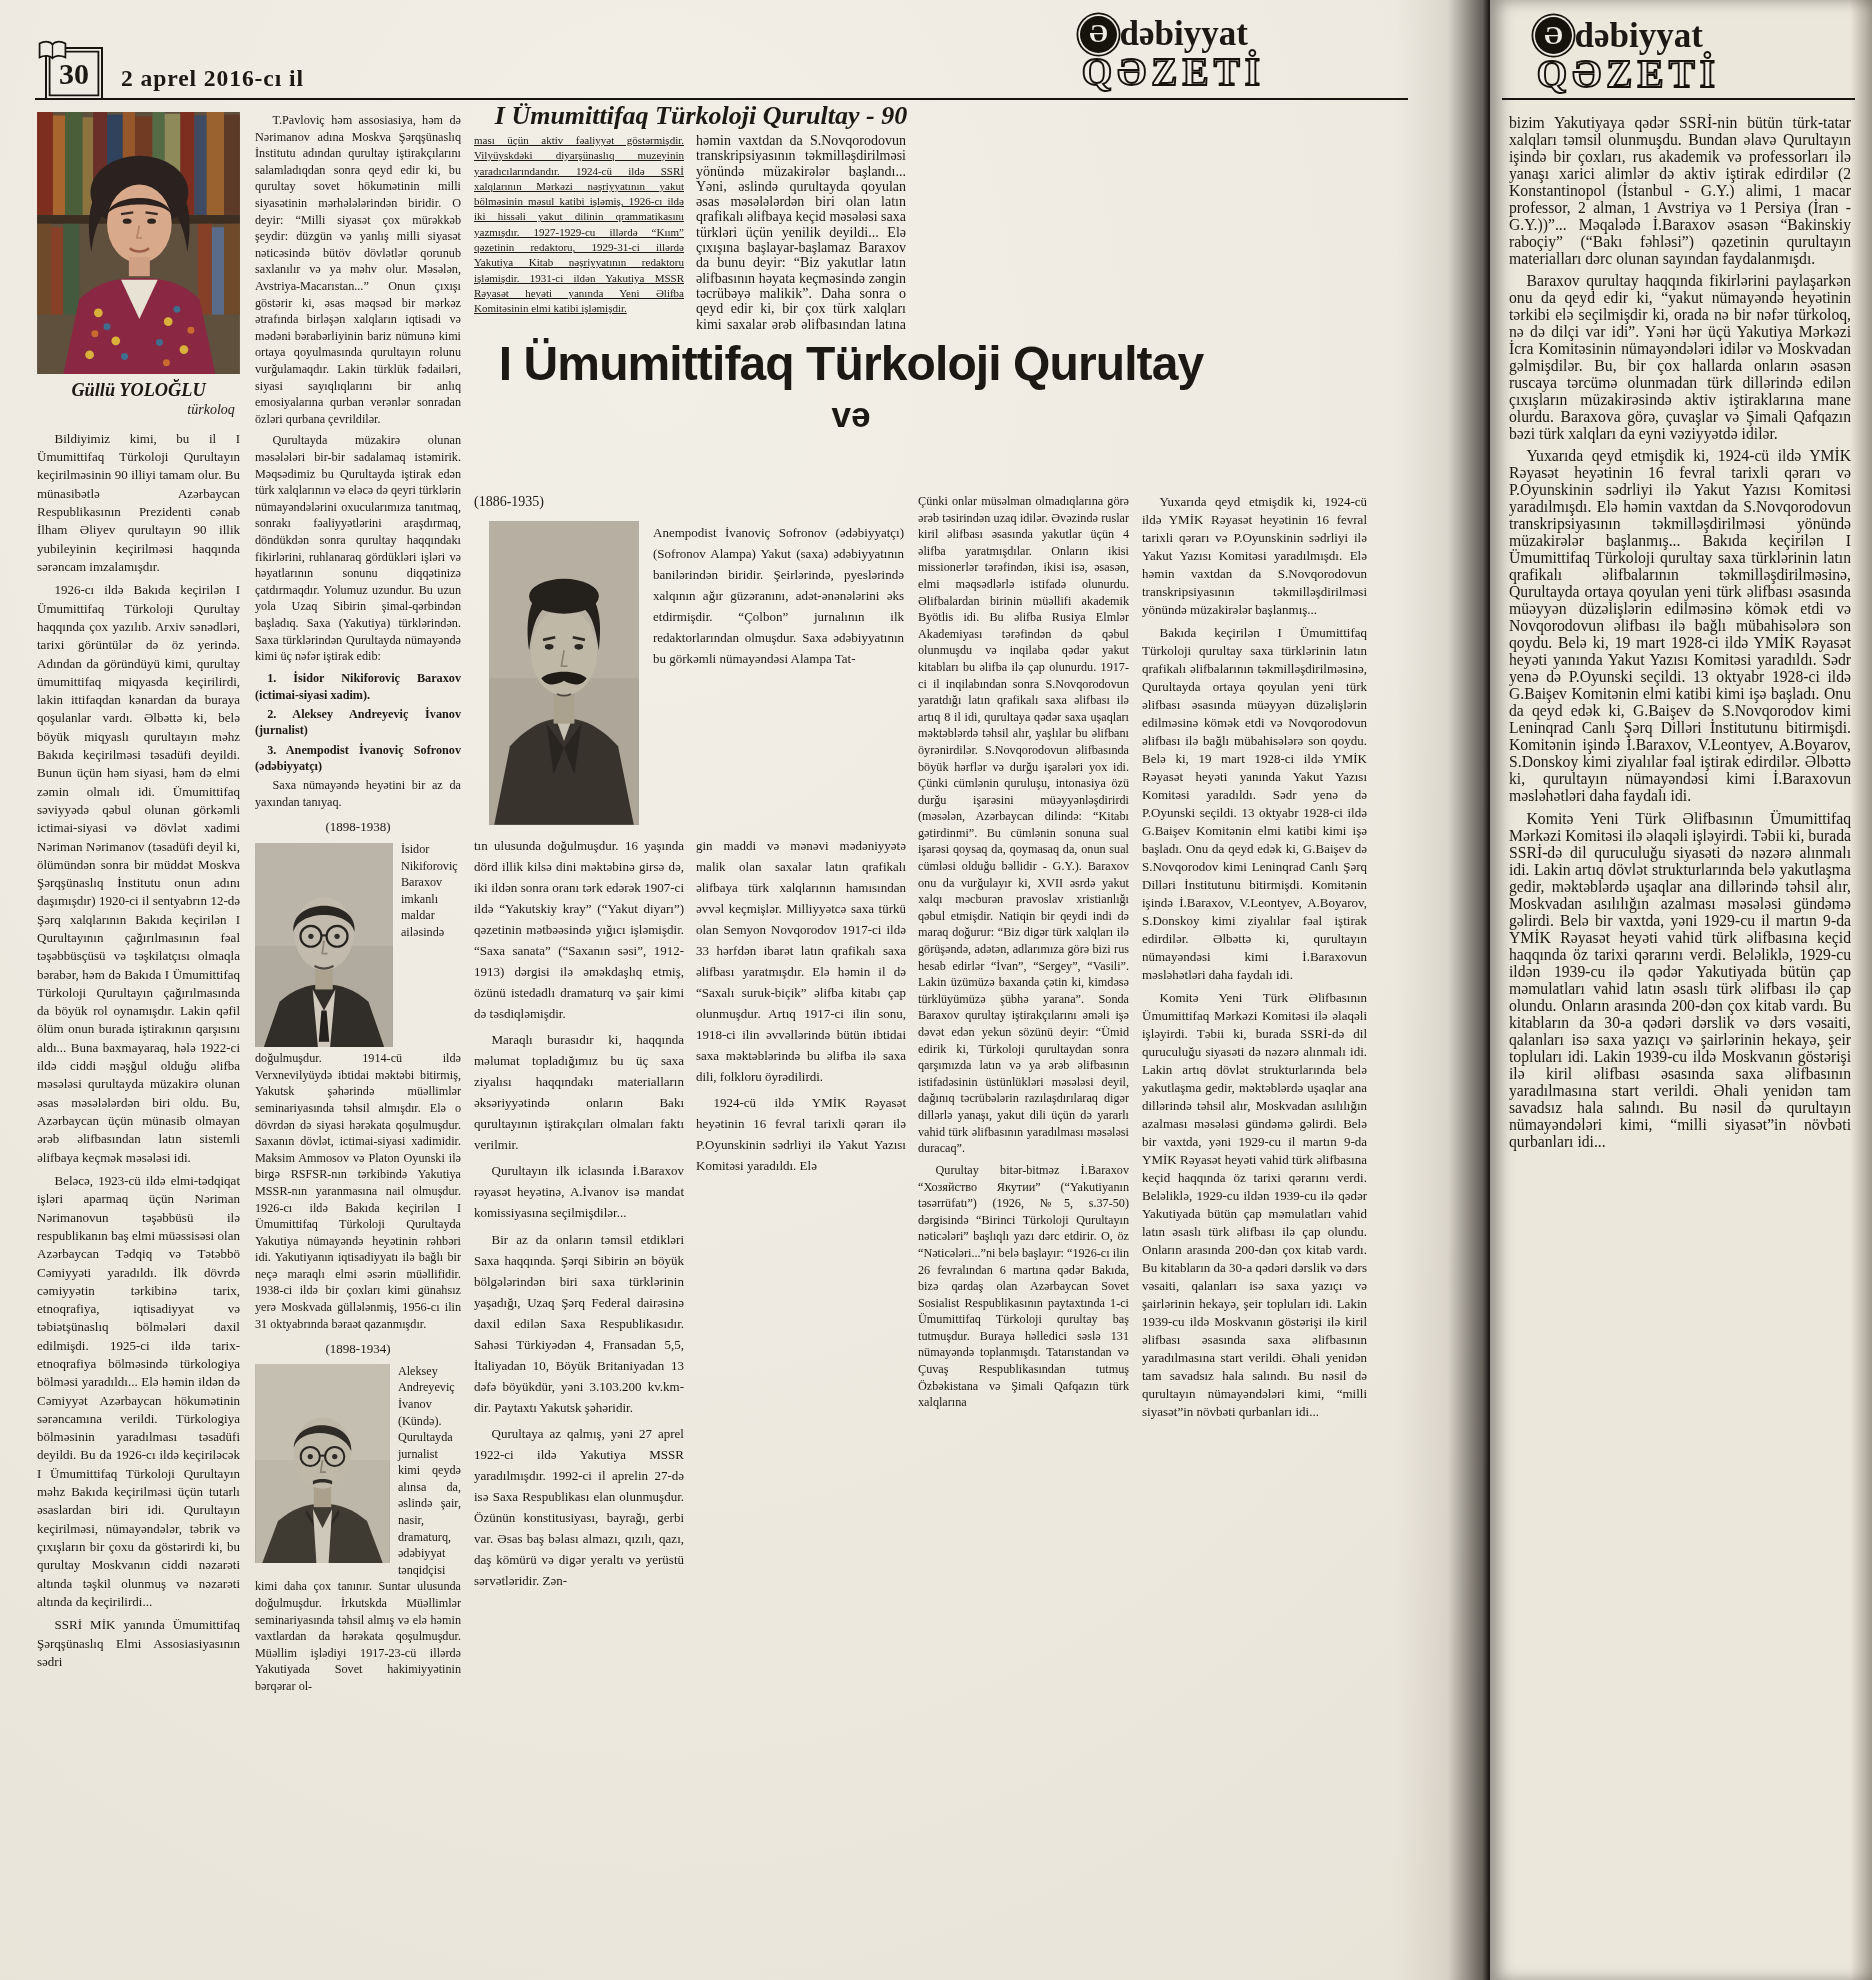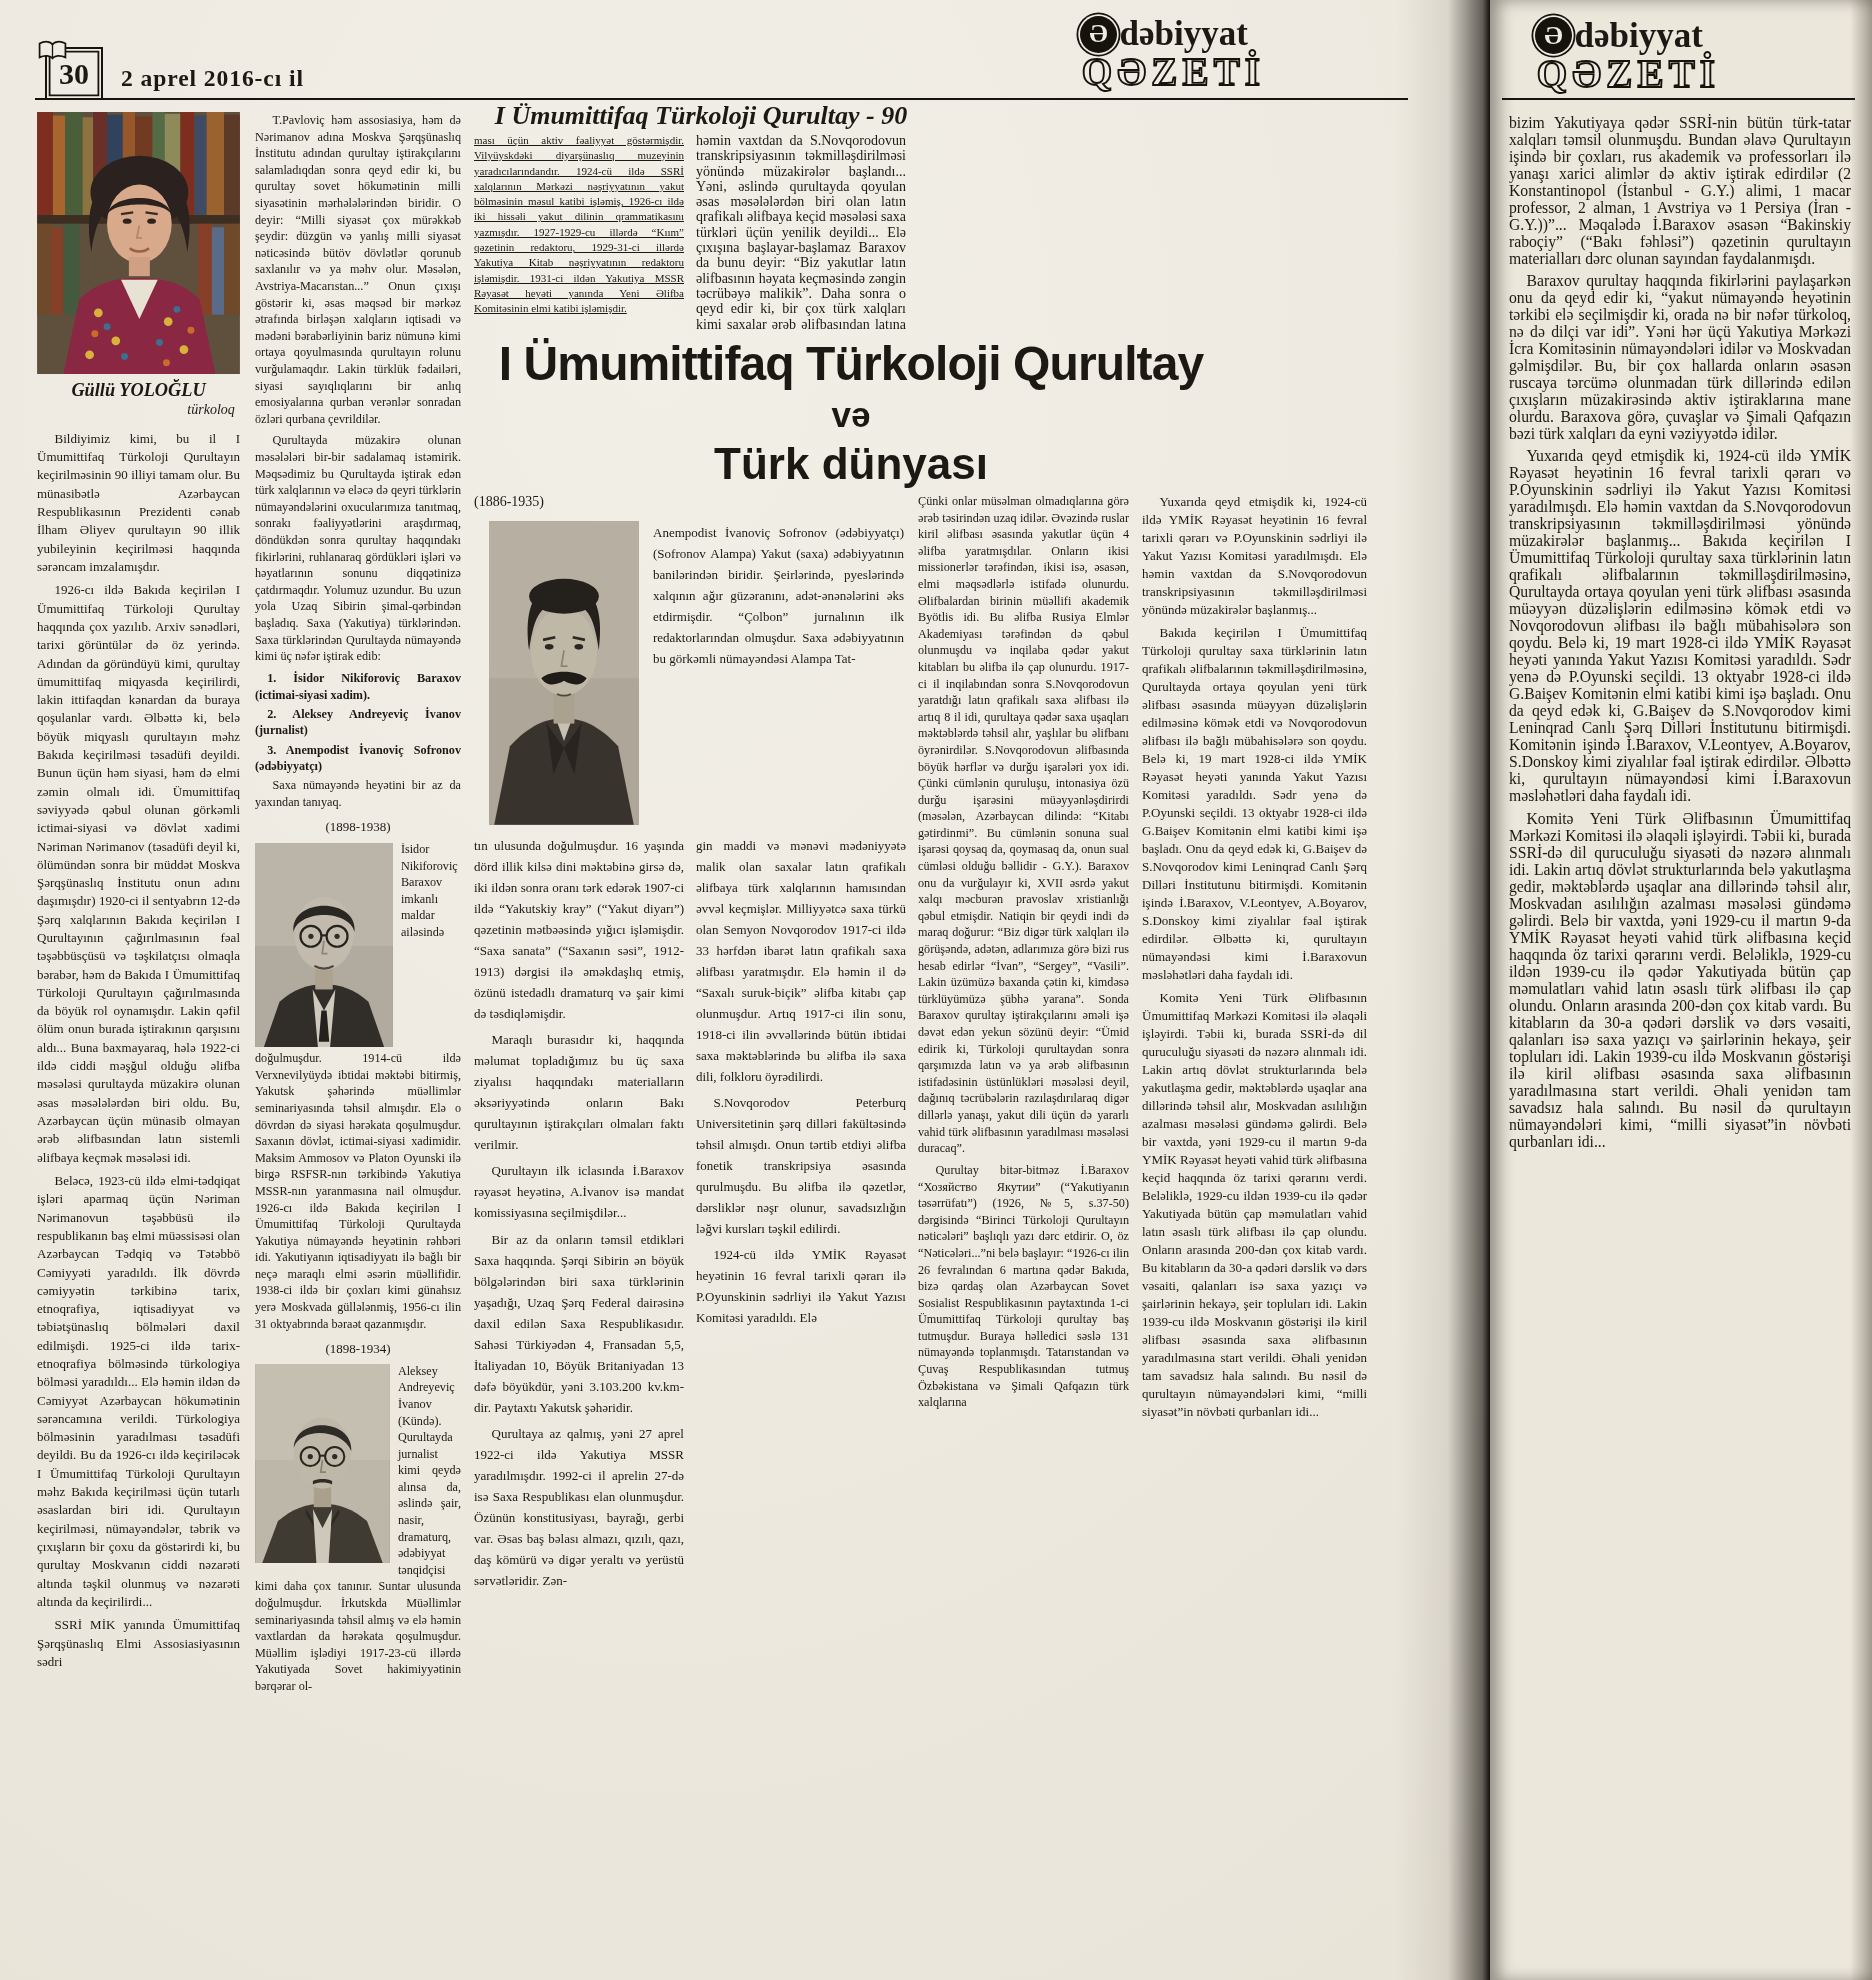--- a/index.html
+++ b/index.html
@@ -225,21 +225,20 @@
   <div class="col col3top cont">
     <p>ması üçün aktiv fəaliyyət göstərmişdir. Vilyüyskdəki diyarşünaslıq muzeyinin yaradıcılarındandır. 1924-cü ildə SSRİ xalqlarının Mərkəzi nəşriyyatının yakut bölməsinin məsul katibi işləmiş, 1926-cı ildə iki hissəli yakut dilinin qrammatikasını yazmışdır. 1927-1929-cu illərdə “Kıım” qəzetinin redaktoru, 1929-31-ci illərdə Yakutiya Kitab nəşriyyatının redaktoru işləmişdir. 1931-ci ildən Yakutiya MSSR Rəyasət heyəti yanında Yeni Əlifba Komitəsinin elmi katibi işləmişdir.</p>
   </div>
   <div class="col col4top cont">
     <p>həmin vaxtdan da S.Novqorodovun transkripsiyasının təkmilləşdirilməsi yönündə müzakirələr başlandı... Yəni, əslində qurultayda qoyulan əsas məsələlərdən biri olan latın qrafikalı əlifbaya keçid məsələsi saxa türkləri üçün yenilik deyildi... Elə çıxışına başlayar-başlamaz Baraxov da bunu deyir: “Biz yakutlar latın əlifbasının həyata keçməsində zəngin təcrübəyə malikik”. Daha sonra o qeyd edir ki, bir çox türk xalqları kimi saxalar ərəb əlifbasından latına keçməmişlər.</p>
   </div>
 
   <div class="headline-main">
     <div class="hm1">I Ümumittifaq Türkoloji Qurultay</div>
     <div class="hm2">və</div>
-    <div class="hm3">Türk dünyası</div>
   </div>
 
   <div class="sof-caption">(1886-1935)</div>
   <div class="photo photo-sofronov">
     <svg width="150" height="304" viewBox="0 0 172 348">
       <rect width="172" height="348" fill="#b3ac9f"></rect>
       <rect width="172" height="180" fill="#bdb6a8"></rect>
       <path d="M6,348 L24,258 C46,234 66,226 86,226 C106,226 126,234 148,258 L166,348 Z" fill="#332f29"></path>
       <path d="M66,232 L86,260 L74,290 Z" fill="#221f1b"></path>
       <path d="M106,232 L86,260 L98,290 Z" fill="#221f1b"></path>
@@ -263,21 +262,20 @@
   </div>
   <div class="col sof-left cont">
       <p>tın ulusunda doğulmuşdur. 16 yaşında dörd illik kilsə dini məktəbinə girsə də, iki ildən sonra oranı tərk edərək 1907-ci ildə “Yakutskiy kray” (“Yakut diyarı”) qəzetinin mətbəəsində yığıcı işləmişdir. “Saxa sanata” (“Saxanın səsi”, 1912-1913) dərgisi ilə əməkdaşlıq etmiş, özünü istedadlı dramaturq və şair kimi də təsdiqləmişdir.</p>
       <p>Maraqlı burasıdır ki, haqqında məlumat topladığımız bu üç saxa ziyalısı haqqındakı materialların əksəriyyətində onların Bakı qurultayının iştirakçıları olmaları faktı verilmir.</p>
       <p>Qurultayın ilk iclasında İ.Baraxov rəyasət heyətinə, A.İvanov isə mandat komissiyasına seçilmişdilər...</p>
       <p>Bir az da onların təmsil etdikləri Saxa haqqında. Şərqi Sibirin ən böyük bölgələrindən biri saxa türklərinin yaşadığı, Uzaq Şərq Federal dairəsinə daxil edilən Saxa Respublikasıdır. Sahəsi Türkiyədən 4, Fransadan 5,5, İtaliyadan 10, Böyük Britaniyadan 13 dəfə böyükdür, yəni 3.103.200 kv.km-dir. Paytaxtı Yakutsk şəhəridir.</p>
       <p>Qurultaya az qalmış, yəni 27 aprel 1922-ci ildə Yakutiya MSSR yaradılmışdır. 1992-ci il aprelin 27-də isə Saxa Respublikası elan olunmuşdur. Özünün konstitusiyası, bayrağı, gerbi var. Əsas baş bəlası almazı, qızılı, qazı, daş kömürü və digər yeraltı və yerüstü sərvətləridir. Zən-</p>
     </div>
   <div class="col sof-right cont">
       <p>gin maddi və mənəvi mədəniyyətə malik olan saxalar latın qrafikalı əlifbaya türk xalqlarının hamısından əvvəl keçmişlər. Milliyyətcə saxa türkü olan Semyon Novqorodov 1917-ci ildə 33 hərfdən ibarət latın qrafikalı saxa əlifbası yaratmışdır. Elə həmin il də “Saxalı suruk-biçik” əlifba kitabı çap olunmuşdur. Artıq 1917-ci ilin sonu, 1918-ci ilin əvvəllərində bütün ibtidai saxa məktəblərində bu əlifba ilə saxa dili, folkloru öyrədilirdi.</p>
-      <p>S.Novqorodov Peterburq Universitetinin şərq dilləri fakültəsində təhsil almışdı. Onun tərtib etdiyi əlifba fonetik transkripsiya əsasında qurulmuşdu. Bu əlifba ilə qəzetlər, dərsliklər nəşr olunur, savadsızlığın ləğvi kursları təşkil edilirdi.</p>
       <p>1924-cü ildə YMİK Rəyasət heyətinin 16 fevral tarixli qərarı ilə P.Oyunskinin sədrliyi ilə Yakut Yazısı Komitəsi yaradıldı. Elə</p>
     </div>
 
   <div class="col col5 cont">
       <p>Çünki onlar müsəlman olmadıqlarına görə ərəb təsirindən uzaq idilər. Əvəzində ruslar kiril əlifbası əsasında yakutlar üçün 4 əlifba yaratmışdılar. Onların ikisi missionerlər tərəfindən, ikisi isə, əsasən, elmi məqsədlərlə istifadə olunurdu. Əlifbalardan birinin müəllifi akademik Byötlis idi. Bu əlifba Rusiya Elmlər Akademiyası tərəfindən də qəbul olunmuşdu və inqilaba qədər yakut kitabları bu əlifba ilə çap olunurdu. 1917-ci il inqilabından sonra S.Novqorodovun yaratdığı latın qrafikalı saxa əlifbası ilə artıq 8 il idi, qurultaya qədər saxa uşaqları məktəblərdə təhsil alır, yaşlılar bu əlifbanı öyrənirdilər. S.Novqorodovun əlifbasında böyük hərflər və durğu işarələri yox idi. Çünki cümlənin quruluşu, intonasiya özü durğu işarəsini müəyyənləşdirirdi (məsələn, Azərbaycan dilində: “Kitabı gətirdinmi”. Bu cümlənin sonuna sual işarəsi qoysaq da, qoymasaq da, onun sual cümləsi olduğu bəllidir - G.Y.). Baraxov onu da vurğulayır ki, XVII əsrdə yakut xalqı məcburən pravoslav xristianlığı qəbul etmişdir. Natiqin bir qeydi indi də maraq doğurur: “Biz digər türk xalqları ilə görüşəndə, adətən, adlarımıza görə bizi rus hesab edirlər “İvan”, “Sergey”, “Vasili”. Lakin üzümüzə baxanda çətin ki, kimdəsə türklüyümüzə şübhə yarana”. Sonda Baraxov qurultay iştirakçılarını əməli işə dəvət edən yekun sözünü deyir: “Ümid edirik ki, Türkoloji qurultaydan sonra qarşımızda latın və ya ərəb əlifbasının istifadəsinin üstünlükləri məsələsi deyil, dağınıq təcrübələrin razılaşdırılaraq digər dillərlə yanaşı, yakut dili üçün də yararlı vahid türk əlifbasının yaradılması məsələsi duracaq”.</p>
       <p>Qurultay bitər-bitməz İ.Baraxov “Хозяйство Якутии” (“Yakutiyanın təsərrüfatı”) (1926, №5, s.37-50) dərgisində “Birinci Türkoloji Qurultayın nəticələri” başlıqlı yazı dərc etdirir. O, öz “Nəticələri...”ni belə başlayır: “1926-cı ilin 26 fevralından 6 martına qədər Bakıda, bizə qardaş olan Azərbaycan Sovet Sosialist Respublikasının paytaxtında 1-ci Ümumittifaq Türkoloji qurultay baş tutmuşdur. Buraya həlledici səslə 131 nümayəndə toplanmışdı. Tatarıstandan və Çuvaş Respublikasından tutmuş Özbəkistana və Şimali Qafqazın türk xalqlarına</p>
     </div>
   <div class="col col6">
       <p>Yuxarıda qeyd etmişdik ki, 1924-cü ildə YMİK Rəyasət heyətinin 16 fevral tarixli qərarı və P.Oyunskinin sədrliyi ilə Yakut Yazısı Komitəsi yaradılmışdı. Elə həmin vaxtdan da S.Novqorodovun transkripsiyasının təkmilləşdirilməsi yönündə müzakirələr başlanmış...</p>
       <p>Bakıda keçirilən I Ümumittifaq Türkoloji qurultay saxa türklərinin latın qrafikalı əlifbalarının təkmilləşdirilməsinə, Qurultayda ortaya qoyulan yeni türk əlifbası əsasında müəyyən düzəlişlərin edilməsinə kömək etdi və Novqorodovun əlifbası ilə bağlı mübahisələrə son qoydu. Belə ki, 19 mart 1928-ci ildə YMİK Rəyasət heyəti yanında Yakut Yazısı Komitəsi yaradıldı. Sədr yenə də P.Oyunski seçildi. 13 oktyabr 1928-ci ildə G.Baişev Komitənin elmi katibi kimi işə başladı. Onu da qeyd edək ki, G.Baişev də S.Novqorodov kimi Leninqrad Canlı Şərq Dilləri İnstitutunu bitirmişdi. Komitənin işində İ.Baraxov, V.Leontyev, A.Boyarov, S.Donskoy kimi ziyalılar fəal iştirak edirdilər. Əlbəttə ki, qurultayın nümayəndəsi kimi İ.Baraxovun məsləhətləri daha faydalı idi.</p>

